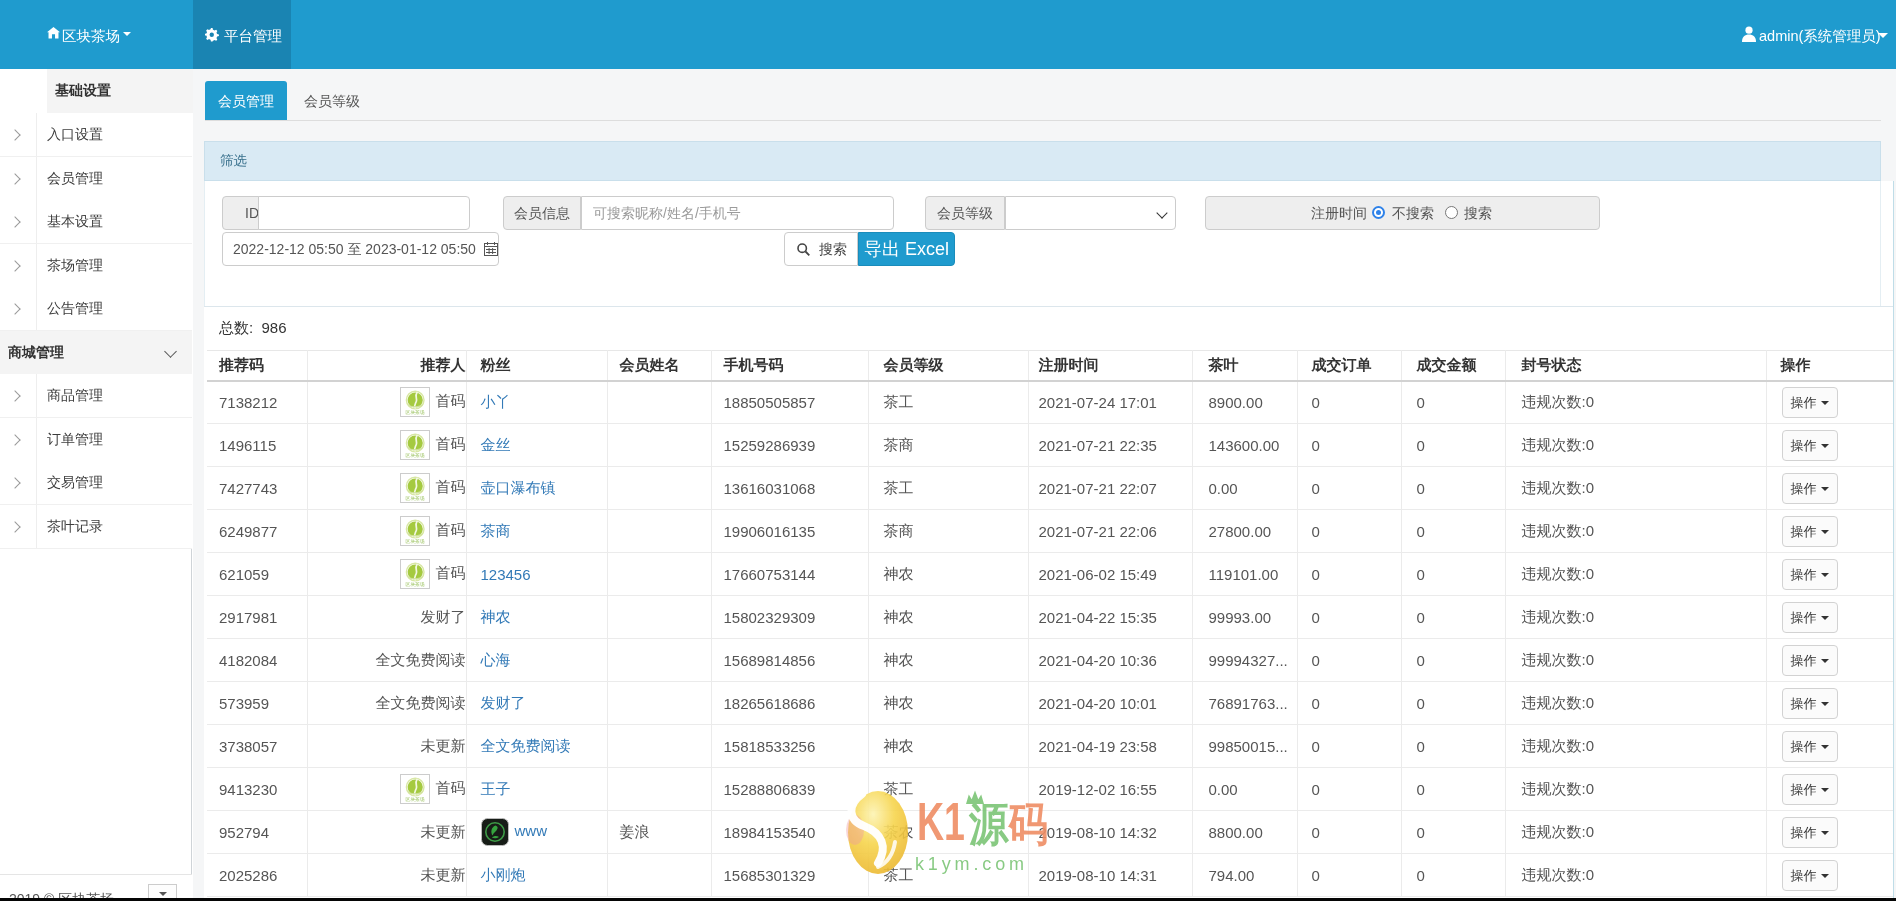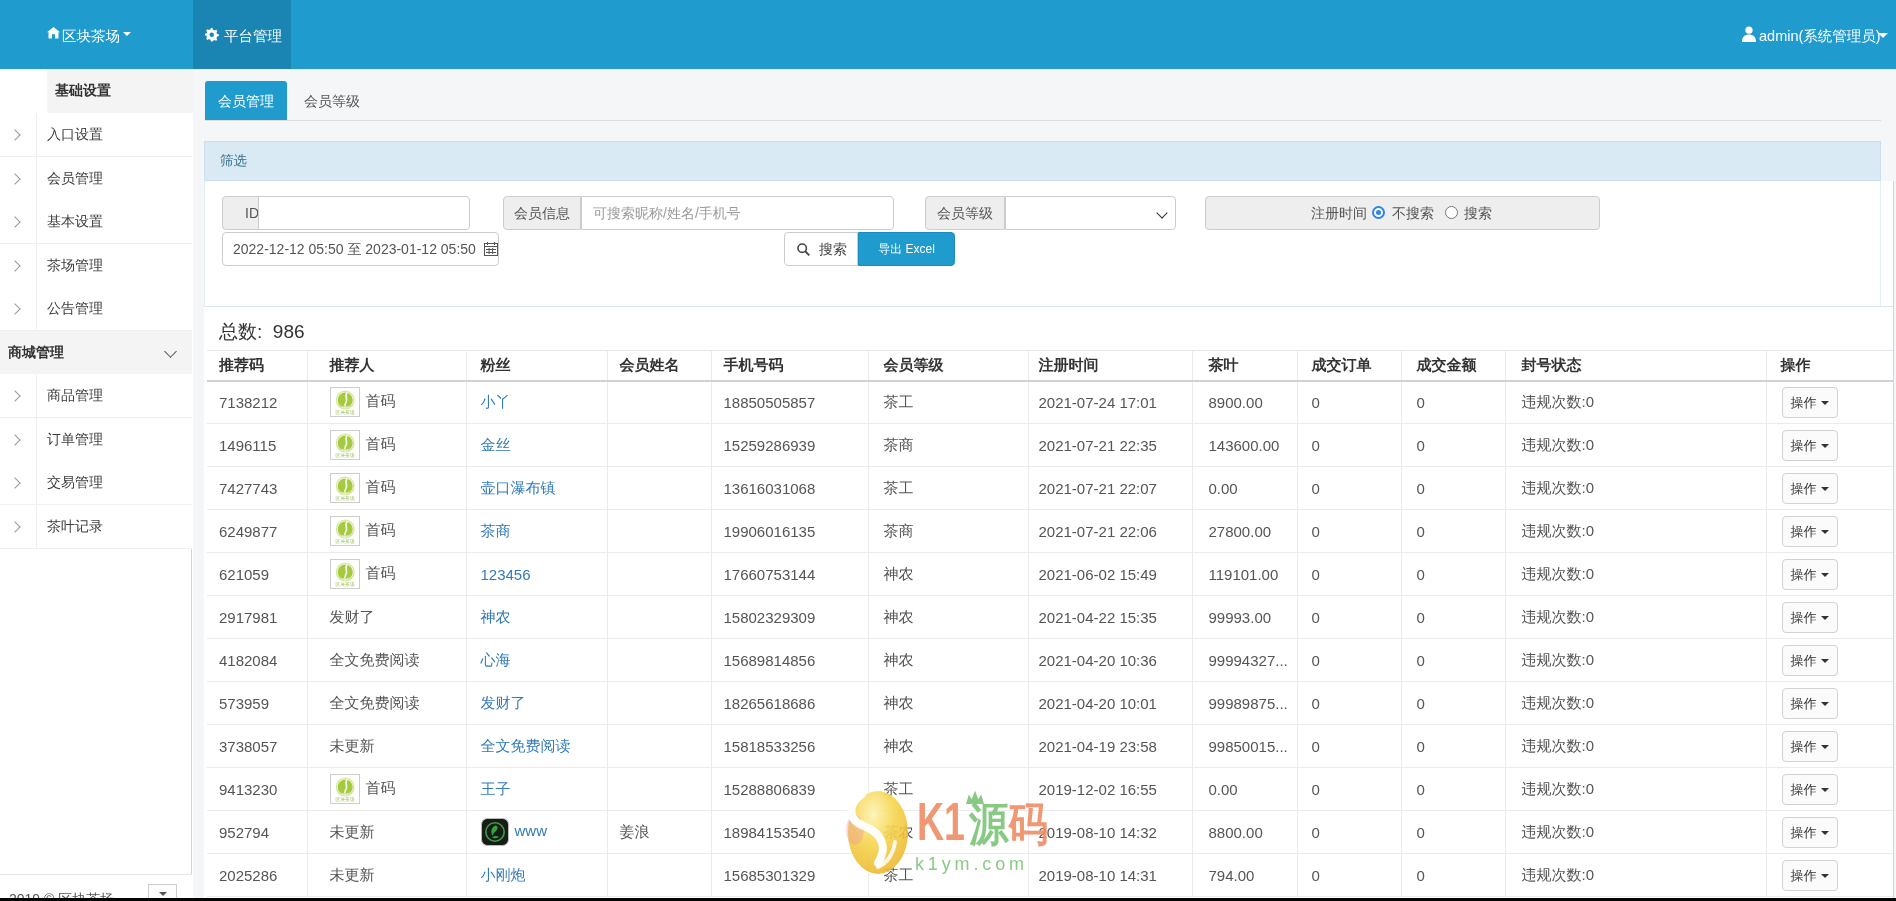--- a/index.html
+++ b/index.html
@@ -24,27 +24,27 @@
 #phead{position:absolute;left:204px;top:141px;width:1677px;height:40px;background:#d9eaf4;border:1px solid #c9dfeb;box-sizing:border-box;}
 #phead span{position:absolute;left:15px;top:0;line-height:38px;font-size:13.5px;color:#38708c;}
 #pbody{position:absolute;left:204px;top:181px;width:1677px;height:126px;background:#fff;border-left:1px solid #e4eef3;border-right:1px solid #e4eef3;box-sizing:border-box;}
 .addon{position:absolute;height:34px;box-sizing:border-box;background:#eee;border:1px solid #ccc;color:#555;font-size:14px;text-align:center;line-height:32px;border-radius:4px 0 0 4px;}
 .inpt{position:absolute;height:34px;box-sizing:border-box;background:#fff;border:1px solid #ccc;border-radius:0 4px 4px 0;font-size:14px;color:#555;line-height:32px;}
 .ph{color:#9b9b9b;}
 #regbox{position:absolute;left:1205px;top:196px;width:395px;height:34px;box-sizing:border-box;border:1px solid #ccc;border-radius:4px;background:#eee;font-size:14px;color:#555;line-height:32px;}
 .radio{position:absolute;top:10px;width:14px;height:14px;border-radius:50%;box-sizing:border-box;}
 #datebox{position:absolute;left:222px;top:232px;width:277px;height:34px;box-sizing:border-box;border:1px solid #ccc;border-radius:4px;background:#fff;font-size:14px;color:#555;line-height:32px;}
 #btnsearch{position:absolute;left:784px;top:232px;width:74px;height:34px;box-sizing:border-box;border:1px solid #ccc;border-radius:4px 0 0 4px;background:#fff;color:#444;font-size:14px;line-height:32px;}
-#btnexcel{position:absolute;left:858px;top:232px;width:97px;height:34px;box-sizing:border-box;background:#1f9bce;border:1px solid #1a8cbb;border-radius:0 4px 4px 0;color:#fff;font-size:12px;text-align:center;line-height:32px;}
-#total{position:absolute;left:219px;top:319px;font-size:19px;color:#333;}
+#btnexcel{position:absolute;left:858px;top:232px;width:97px;height:34px;box-sizing:border-box;background:#1f9bce;border:1px solid #1a8cbb;border-radius:0 4px 4px 0;color:#fff;font-size:18px;text-align:center;line-height:32px;}
+#total{position:absolute;left:219px;top:319px;font-size:15px;color:#333;}
 table#tbl{position:absolute;left:207px;top:350px;border-collapse:collapse;table-layout:fixed;width:1686px;font-size:15px;color:#555;}
 #tbl th{height:30px;box-sizing:border-box;border-top:1px solid #e7e7e7;border-bottom:2px solid #d2d2d2;border-right:1px solid #ebebeb;text-align:left;padding:0 0 0 12px;font-size:15px;color:#333;font-weight:bold;}
 #tbl td{height:43px;box-sizing:border-box;border-bottom:1px solid #ebebeb;border-right:1px solid #ebebeb;padding:0 0 0 12px;vertical-align:middle;}
 #tbl th:last-child,#tbl td:last-child{border-right:0;}
-#tbl th:nth-child(2),#tbl td:nth-child(2){padding-left:22px;}
+#tbl th:nth-child(2),#tbl td:nth-child(2){padding-left:1px;text-align:right;}
 #tbl th:nth-child(3),#tbl td:nth-child(3){padding-left:14px;}
 #tbl th:nth-child(4),#tbl td:nth-child(4){}
 #tbl th:nth-child(6),#tbl td:nth-child(6){padding-left:15px;}
 #tbl th:nth-child(7),#tbl td:nth-child(7){padding-left:10px;}
 #tbl th:nth-child(8),#tbl td:nth-child(8){padding-left:16px;}
 #tbl th:nth-child(9),#tbl td:nth-child(9){padding-left:14px;}
 #tbl th:nth-child(10),#tbl td:nth-child(10){padding-left:15px;}
 #tbl th:nth-child(11),#tbl td:nth-child(11){padding-left:16px;}
 #tbl th:nth-child(12){padding-left:14px;}
 #tbl a{color:#337ab7;text-decoration:none;}
@@ -349,21 +349,21 @@
         <td><span class="opbtn">操作<span class="caret"></span></span></td>
       </tr>
 <tr>
         <td>573959</td>
         <td>全文免费阅读</td>
         <td><a>发财了</a></td>
         <td></td>
         <td>18265618686</td>
         <td>神农</td>
         <td>2021-04-20 10:01</td>
-        <td>99989875...</td>
+        <td>76891763...</td>
         <td>0</td>
         <td>0</td>
         <td>违规次数:0</td>
         <td><span class="opbtn">操作<span class="caret"></span></span></td>
       </tr>
 <tr>
         <td>3738057</td>
         <td>未更新</td>
         <td><a>全文免费阅读</a></td>
         <td></td>

